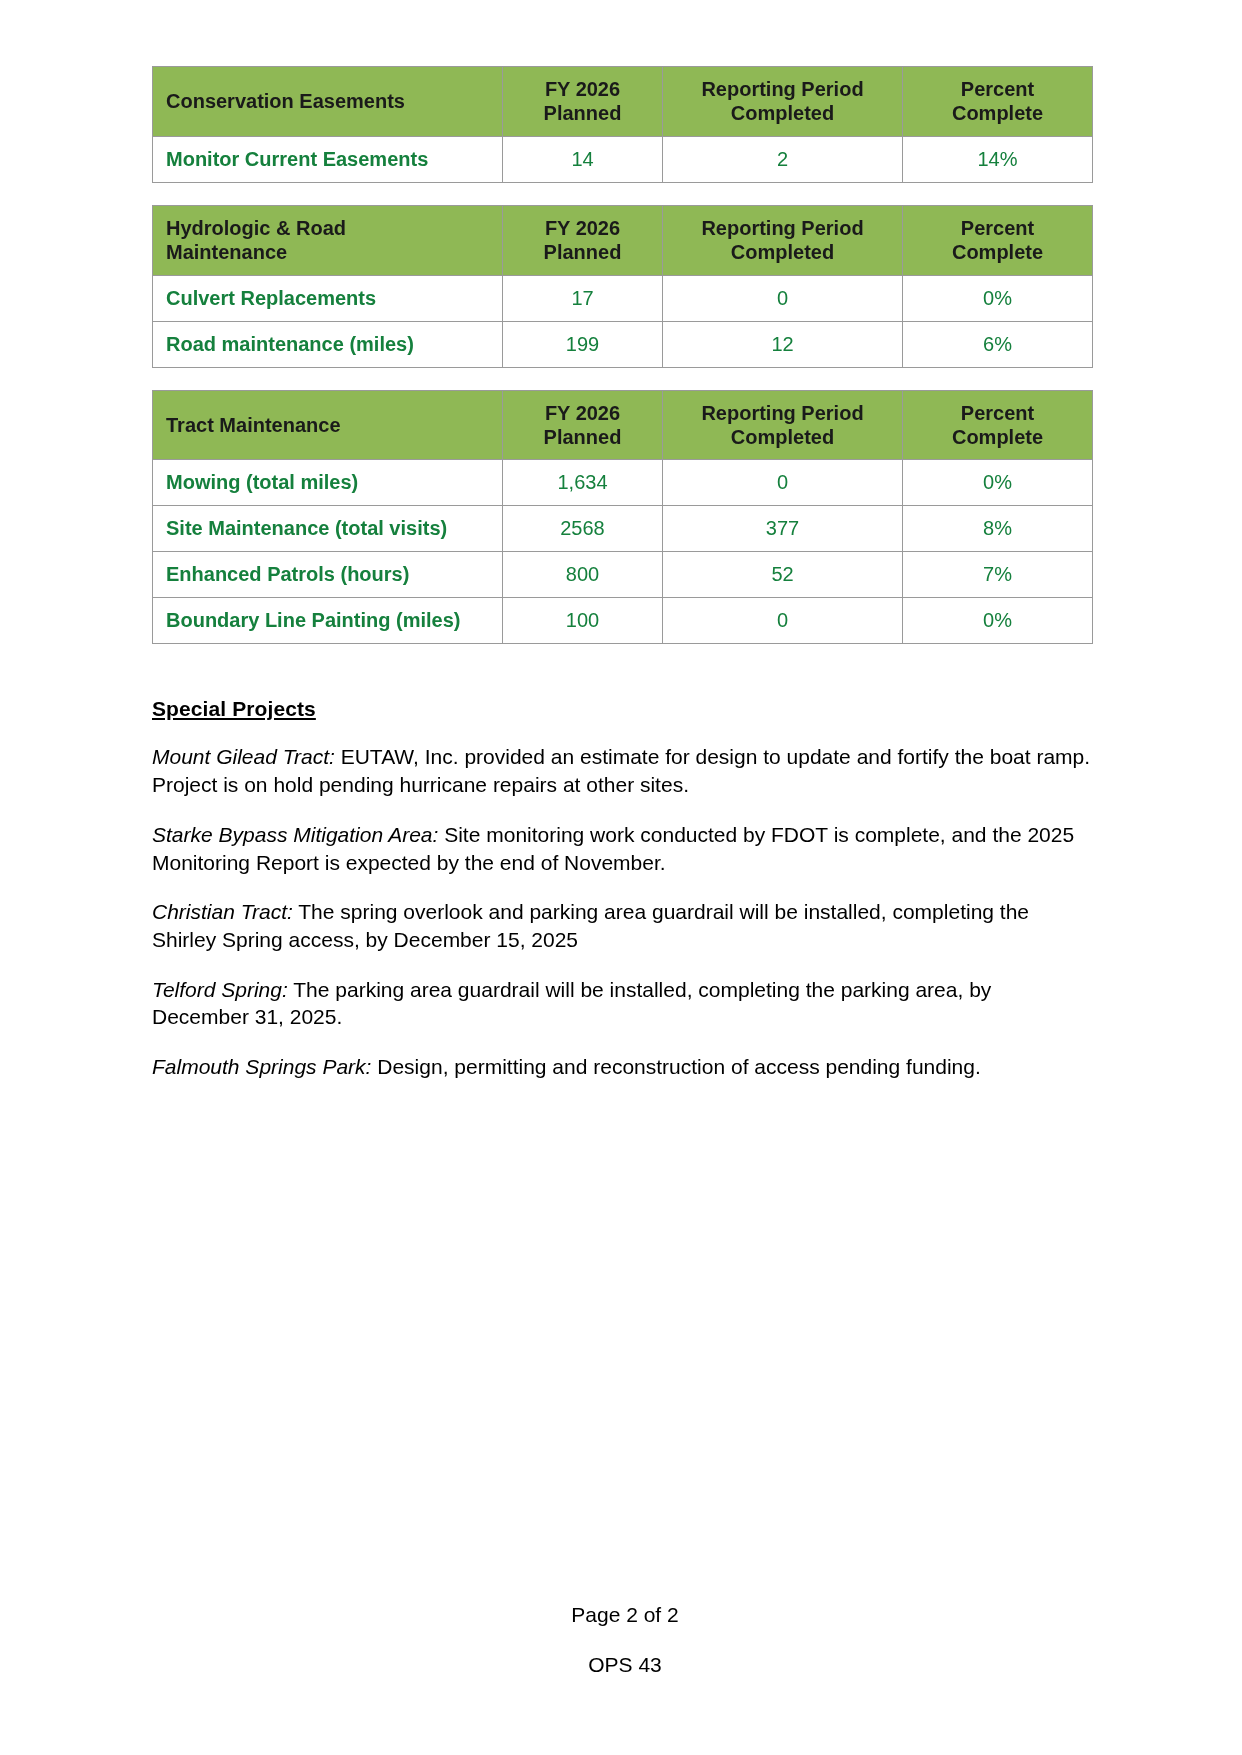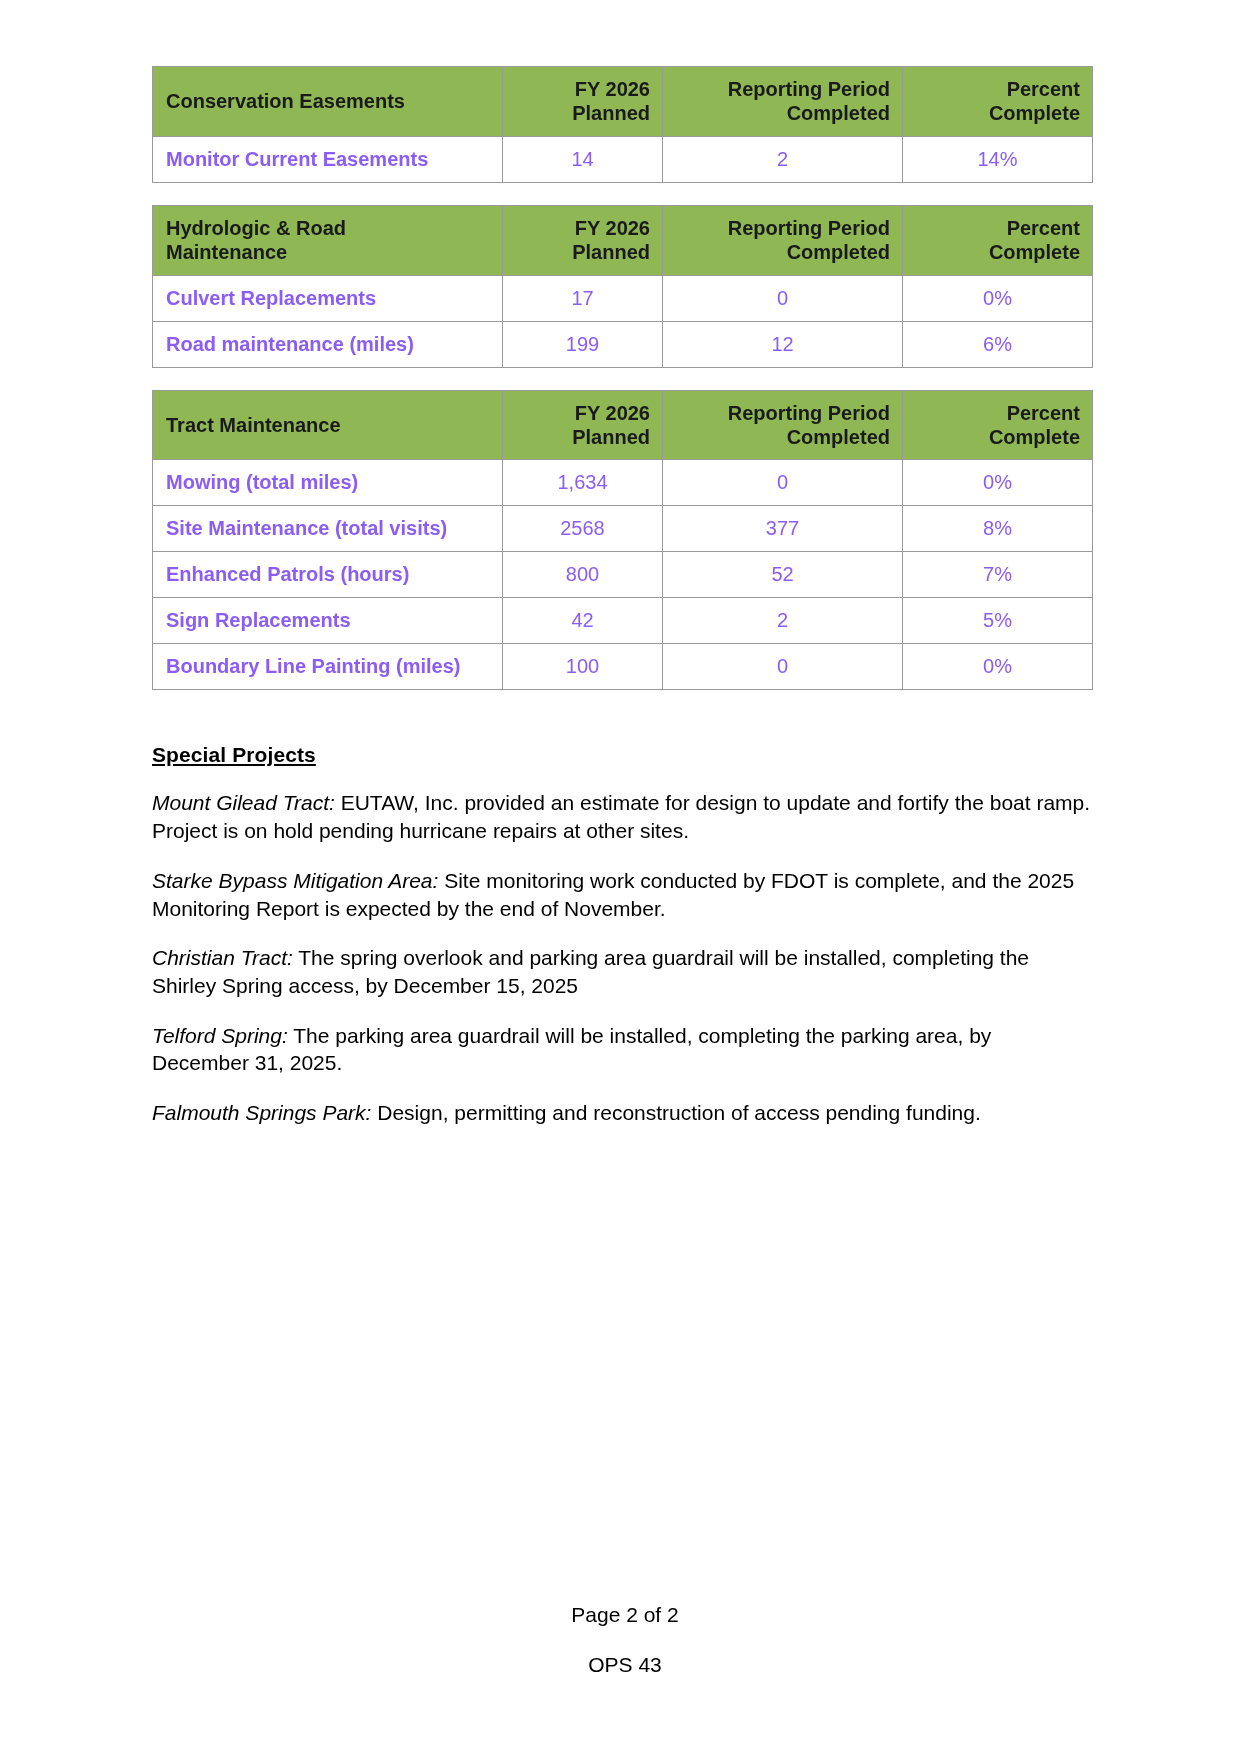--- a/index.html
+++ b/index.html
@@ -32,31 +32,31 @@
     padding: 0;
     vertical-align: middle;
   }
   table.report thead th {
     background: #8fb855;
     color: #1a1a1a;
     font-weight: bold;
     font-size: 20px;
     line-height: 1.22;
     padding: 10px 12px;
-    text-align: right;
+    text-align: center;
   }
   table.report thead th.cat {
     text-align: left;
     padding-left: 13px;
   }
   table.report tbody td {
     font-size: 20px;
     padding: 11px 12px;
     text-align: center;
-    color: #8b5cf6;
+    color: #15803d;
   }
   table.report tbody td.label {
     text-align: left;
     font-weight: bold;
     padding-left: 13px;
   }
   col.c1 { width: 350px; }
   col.c2 { width: 160px; }
   col.c3 { width: 240px; }
   col.c4 { width: 190px; }
@@ -182,26 +182,20 @@
         <td>377</td>
         <td>8%</td>
       </tr>
       <tr>
         <td class="label">Enhanced Patrols (hours)</td>
         <td>800</td>
         <td>52</td>
         <td>7%</td>
       </tr>
       <tr>
-        <td class="label">Sign Replacements</td>
-        <td>42</td>
-        <td>2</td>
-        <td>5%</td>
-      </tr>
-      <tr>
         <td class="label">Boundary Line Painting (miles)</td>
         <td>100</td>
         <td>0</td>
         <td>0%</td>
       </tr>
     </tbody>
   </table>
 
   <h2 class="section-title">Special Projects</h2>
 

